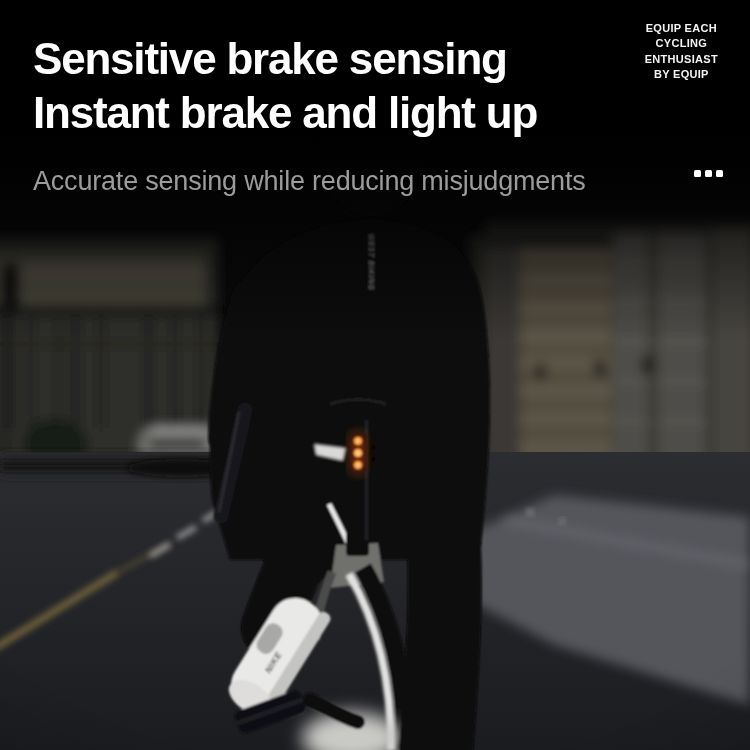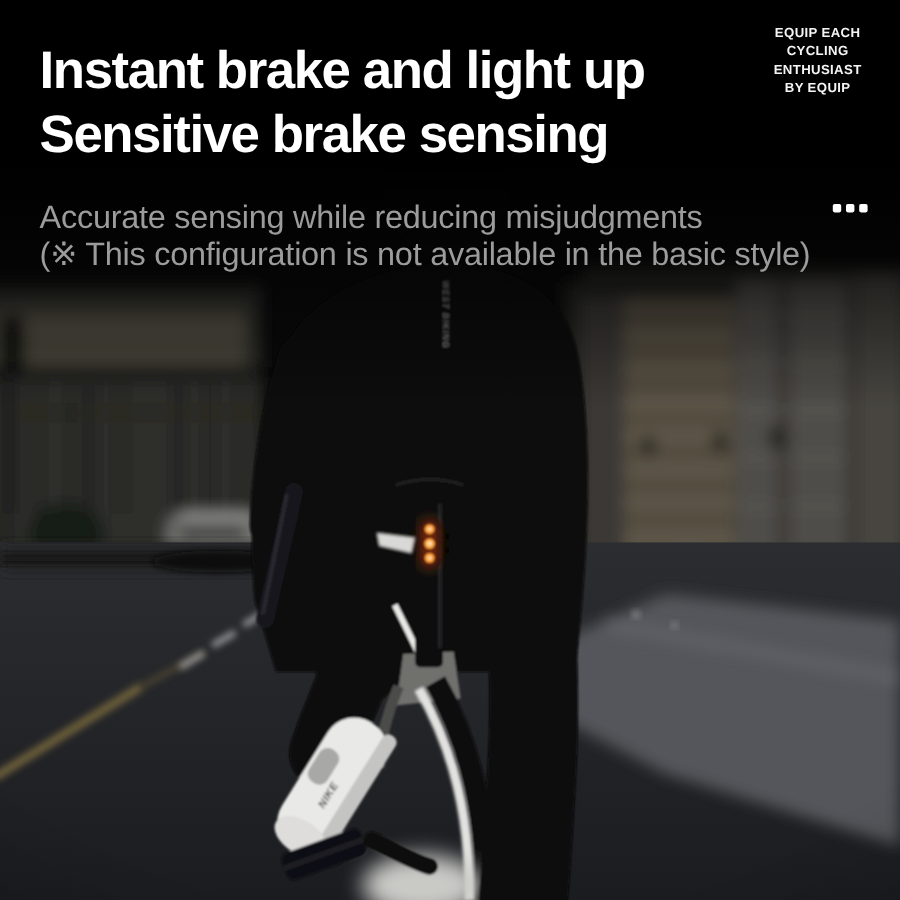--- a/index.html
+++ b/index.html
@@ -198,34 +198,33 @@
       </g>
 
       <text transform="translate(369,234) rotate(90)" class="jersey">WEST BIKING</text>
     </g>
   </svg>
 
   <div class="topfade"></div>
   <div class="vignette"></div>
 
   <div class="headline">
+    <div>Sensitive brake sensing</div>
     <div>Instant brake and light up</div>
-    <div>Sensitive brake sensing</div>
   </div>
 
   <div class="tagline">
     <span>EQUIP EACH</span>
     <span>CYCLING</span>
     <span>ENTHUSIAST</span>
     <span>BY EQUIP</span>
   </div>
 
   <div class="subtitle">
     <div>Accurate sensing while reducing misjudgments</div>
-    <div>(※ This configuration is not available in the basic style)</div>
   </div>
 
   <div class="dots">
     <span class="dot"></span>
     <span class="dot"></span>
     <span class="dot"></span>
   </div>
 
 </div>
 

